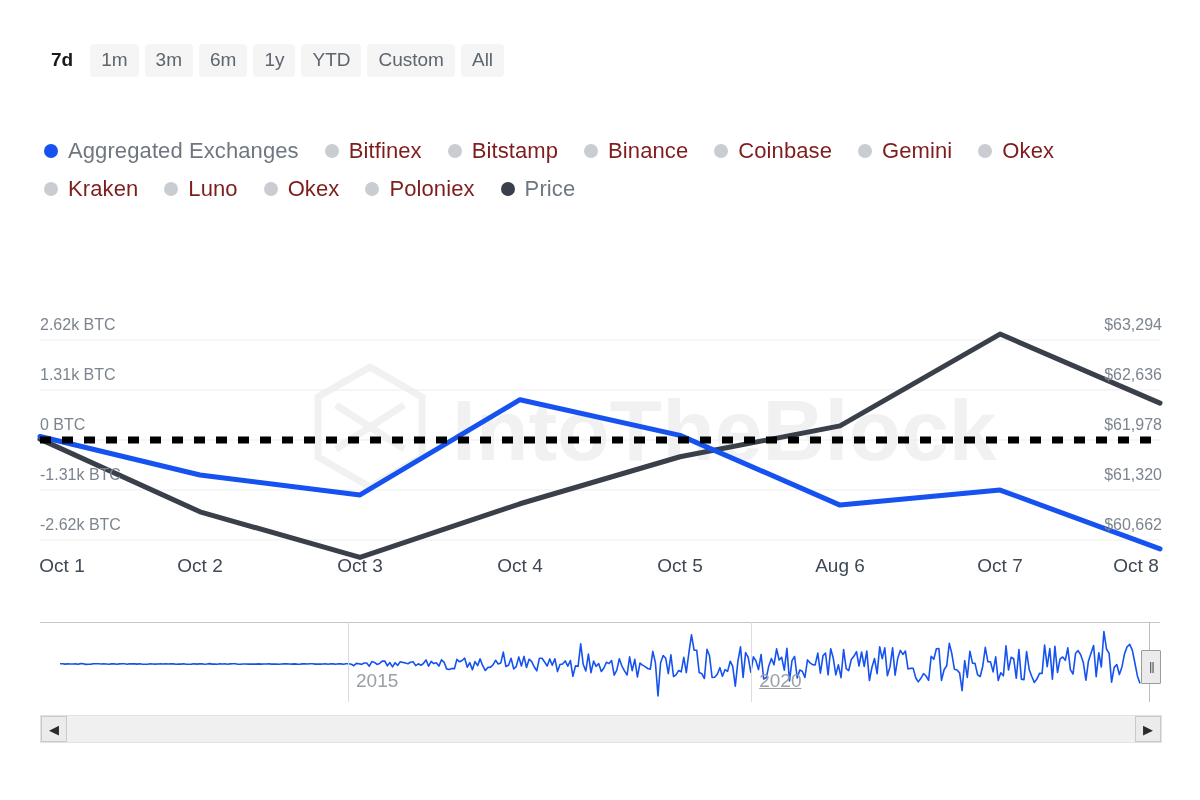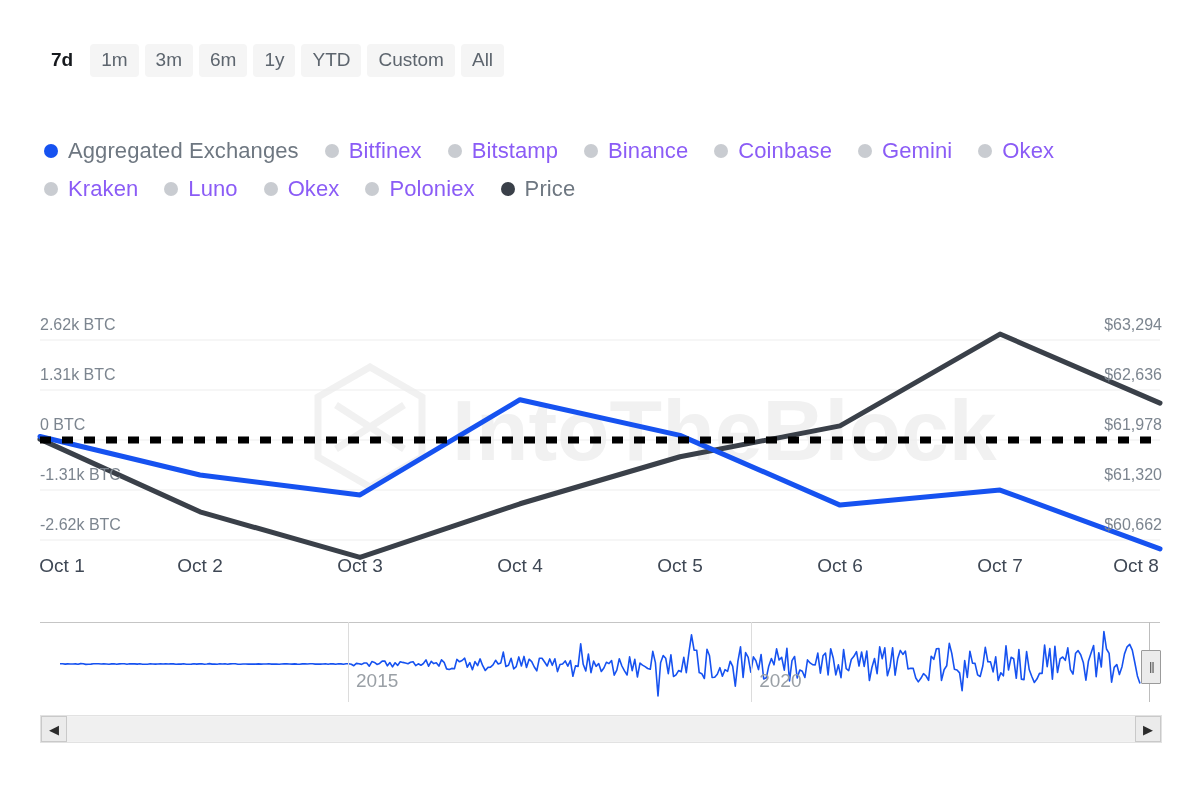--- a/index.html
+++ b/index.html
@@ -65,21 +65,21 @@
   .legend-dot {
     width: 14px;
     height: 14px;
     border-radius: 50%;
     background: #c9ccd1;
     margin-right: 10px;
     flex: none;
   }
   .legend-label {
     font-size: 22px;
-    color: #8b5cf6;
+    color: #7f1d1d;
     letter-spacing: 0.1px;
   }
   .legend-item.active .legend-label { color: #6e7781; }
 
   
   .plot-wrap {
     position: absolute;
     left: 0;
     top: 295px;
     width: 1200px;
@@ -305,34 +305,34 @@
   <div class="axis-label right" style="top:172px">$61,320</div>
   <div class="axis-label right" style="top:222px">$60,662</div>
 </div>
 
 <div class="x-labels">
     <div class="x-label" style="left: 62px;">Oct 1</div>
     <div class="x-label" style="left: 200px;">Oct 2</div>
     <div class="x-label" style="left: 360px;">Oct 3</div>
     <div class="x-label" style="left: 520px;">Oct 4</div>
     <div class="x-label" style="left: 680px;">Oct 5</div>
-    <div class="x-label" style="left: 840px;">Oct 6</div>
+    <div class="x-label" style="left: 840px;">Aug 6</div>
     <div class="x-label" style="left: 1000px;">Oct 7</div>
     <div class="x-label" style="left: 1136px;">Oct 8</div>
   </div>
 
 <div class="navigator">
   <div class="nav-top-line"></div>
   <svg width="1120" height="80" viewBox="0 0 1120 80" style="position:absolute;left:0;top:0">
     <polyline id="nav-series" fill="none" stroke="#1652f0" stroke-width="1.6" stroke-linejoin="round" points="20.0,41.8 22.6,41.8 25.2,42.1 27.7,41.9 30.3,42.0 32.9,42.0 35.5,41.9 38.0,42.2 40.6,41.6 43.2,41.8 45.8,42.4 48.4,42.2 50.9,42.1 53.5,41.8 56.1,41.8 58.7,41.8 61.2,42.0 63.8,41.9 66.4,42.0 69.0,42.2 71.6,41.9 74.1,41.8 76.7,42.2 79.3,41.9 81.9,41.8 84.4,41.8 87.0,42.2 89.6,41.8 92.2,41.9 94.7,41.9 97.3,42.1 99.9,41.8 102.5,42.2 105.1,42.2 107.6,42.2 110.2,41.8 112.8,42.0 115.4,42.1 117.9,42.0 120.5,41.8 123.1,42.0 125.7,41.8 128.3,42.0 130.8,41.9 133.4,41.9 136.0,42.2 138.6,42.0 141.1,42.1 143.7,41.8 146.3,42.3 148.9,42.2 151.5,42.1 154.0,41.8 156.6,42.1 159.2,41.9 161.8,41.8 164.3,42.3 166.9,42.0 169.5,41.6 172.1,42.1 174.7,42.0 177.2,42.2 179.8,41.8 182.4,42.0 185.0,41.8 187.5,42.2 190.1,41.9 192.7,41.8 195.3,41.8 197.9,42.2 200.4,42.2 203.0,42.0 205.6,42.0 208.2,42.1 210.7,42.1 213.3,42.0 215.9,42.1 218.5,41.9 221.1,42.1 223.6,42.0 226.2,42.0 228.8,41.8 231.4,42.1 233.9,42.1 236.5,42.0 239.1,42.2 241.7,42.0 244.2,41.9 246.8,41.9 249.4,42.0 252.0,42.1 254.6,41.9 257.1,42.1 259.7,42.2 262.3,41.9 264.9,41.8 267.4,42.0 270.0,41.8 272.6,41.8 275.2,42.1 277.8,42.0 280.3,42.1 282.9,42.0 285.5,41.8 288.1,42.2 290.6,41.8 293.2,41.9 295.8,42.2 298.4,41.8 301.0,41.9 303.5,42.2 306.1,41.8 308.7,41.8 311.3,42.2 313.8,43.7 316.4,41.4 319.0,41.8 321.6,42.4 324.2,41.0 326.7,41.0 329.3,44.2 331.9,39.6 334.5,40.4 337.0,42.4 339.6,41.4 342.2,39.1 344.8,39.0 347.4,43.8 349.9,40.6 352.5,44.9 355.1,40.8 357.7,43.4 360.2,39.7 362.8,40.4 365.4,41.0 368.0,41.7 370.5,40.3 373.1,39.7 375.7,43.6 378.3,41.8 380.9,43.3 383.4,41.5 386.0,37.9 388.6,44.2 391.2,39.3 393.7,41.6 396.3,40.8 398.9,44.1 401.5,37.8 404.1,40.3 406.6,46.9 409.2,47.5 411.8,46.4 414.4,46.7 416.9,37.4 419.5,39.8 422.1,38.5 424.7,36.2 427.3,45.2 429.8,40.6 432.4,47.7 435.0,39.6 437.6,43.6 440.1,36.9 442.7,43.7 445.3,48.5 447.9,45.4 450.5,45.1 453.0,42.9 455.6,38.3 458.2,42.0 460.8,40.9 463.3,30.1 465.9,44.5 468.5,43.3 471.1,36.3 473.7,46.9 476.2,44.6 478.8,34.9 481.4,44.0 484.0,34.4 486.5,45.5 489.1,37.2 491.7,39.6 494.3,45.0 496.8,48.8 499.4,36.2 502.0,36.2 504.6,40.0 507.2,44.0 509.7,36.9 512.3,43.3 514.9,36.8 517.5,49.6 520.0,42.6 522.6,41.9 525.2,38.9 527.8,44.2 530.4,38.5 532.9,54.3 535.5,43.9 538.1,44.4 540.7,21.8 543.2,42.3 545.8,49.0 548.4,32.1 551.0,50.6 553.6,39.1 556.1,44.4 558.7,41.5 561.3,49.5 563.9,46.0 566.4,40.3 569.0,41.6 571.6,38.6 574.2,53.1 576.8,48.2 579.3,36.7 581.9,44.0 584.5,48.9 587.1,53.0 589.6,34.8 592.2,48.6 594.8,37.4 597.4,55.0 600.0,41.1 602.5,43.1 605.1,44.6 607.7,46.5 610.3,47.2 612.8,29.4 615.4,40.6 618.0,74.0 620.6,40.8 623.2,33.6 625.7,36.2 628.3,51.7 630.9,32.9 633.5,54.5 636.0,52.9 638.6,48.6 641.2,49.8 643.8,35.3 646.3,50.7 648.9,30.6 651.5,12.9 654.1,28.1 656.7,28.2 659.2,50.6 661.8,51.7 664.4,56.5 667.0,27.3 669.5,33.8 672.1,55.5 674.7,55.3 677.3,52.2 679.9,45.7 682.4,54.3 685.0,47.7 687.6,49.4 690.2,39.2 692.7,44.3 695.3,64.1 697.9,39.4 700.5,24.9 703.1,55.4 705.6,30.6 708.2,35.3 710.8,50.2 713.4,34.9 715.9,38.7 718.5,47.6 721.1,32.5 723.7,57.0 726.3,55.8 728.8,43.9 731.4,36.6 734.0,42.8 736.6,26.9 739.1,38.0 741.7,35.4 744.3,48.1 746.9,26.3 749.5,59.0 752.0,38.7 754.6,34.5 757.2,56.0 759.8,48.0 762.3,49.2 764.9,55.5 767.5,37.9 770.1,40.9 772.6,42.7 775.2,42.9 777.8,31.1 780.4,51.2 783.0,33.8 785.5,31.1 788.1,53.0 790.7,26.7 793.3,36.3 795.8,52.9 798.4,42.8 801.0,55.7 803.6,27.6 806.2,46.6 808.7,48.6 811.3,37.5 813.9,34.3 816.5,29.7 819.0,44.0 821.6,30.0 824.2,44.4 826.8,29.0 829.4,58.5 831.9,45.5 834.5,36.5 837.1,51.6 839.7,24.9 842.2,36.7 844.8,25.9 847.4,53.8 850.0,44.9 852.6,25.9 855.1,53.2 857.7,36.5 860.3,28.4 862.9,32.4 865.4,29.1 868.0,46.9 870.6,46.2 873.2,46.4 875.8,56.0 878.3,59.9 880.9,56.3 883.5,51.7 886.1,54.0 888.6,58.3 891.2,34.2 893.8,37.3 896.4,26.7 898.9,26.6 901.5,58.4 904.1,47.8 906.7,43.8 909.3,21.4 911.8,31.5 914.4,47.2 917.0,48.0 919.6,50.9 922.1,68.6 924.7,38.5 927.3,55.5 929.9,29.2 932.5,41.2 935.0,41.4 937.6,52.8 940.2,54.5 942.8,44.0 945.3,25.3 947.9,39.8 950.5,39.9 953.1,49.9 955.7,34.8 958.2,58.4 960.8,50.8 963.4,53.8 966.0,23.9 968.5,48.0 971.1,35.3 973.7,36.8 976.3,56.3 978.9,27.6 981.4,57.1 984.0,57.6 986.6,29.5 989.2,47.5 991.7,54.3 994.3,60.4 996.9,57.1 999.5,51.3 1002.1,51.4 1004.6,23.1 1007.2,44.6 1009.8,26.5 1012.4,57.3 1014.9,24.2 1017.5,50.5 1020.1,36.9 1022.7,35.0 1025.3,38.3 1027.8,25.8 1030.4,47.6 1033.0,52.1 1035.6,31.2 1038.1,28.6 1040.7,32.7 1043.3,40.4 1045.9,58.2 1048.4,39.3 1051.0,31.2 1053.6,23.5 1056.2,54.7 1058.8,30.7 1061.3,45.0 1063.9,9.6 1066.5,27.0 1069.1,31.4 1071.6,60.2 1074.2,45.4 1076.8,42.5 1079.4,52.6 1082.0,44.7 1084.5,31.9 1087.1,24.8 1089.7,22.3 1092.3,28.1 1094.8,40.5 1097.4,53.9 1100.0,61.4"></polyline>
   </svg>
 <div class="nav-divider" style="left: 27.5%;"></div>
     <div class="nav-year" style="left: calc(27.5% + 8px);">2015</div>
     <div class="nav-divider" style="left: 63.5%;"></div>
-    <div class="nav-year" style="left: calc(63.5% + 8px);">2020</div>
+    <div class="nav-year" style="left: calc(63.5% + 8px); text-decoration: underline;">2020</div>
     <div class="nav-divider" style="left: 99%; background: rgb(189, 189, 189);"></div>
     <div class="nav-handle" style="left: calc(99% - 8px);">
       <span class="grip">‖</span>
     </div>
   </div>
 
 <div class="scrollbar">
   <div class="sb-btn left">◀</div>
   <div class="sb-track"></div>
   <div class="sb-btn right">▶</div>

